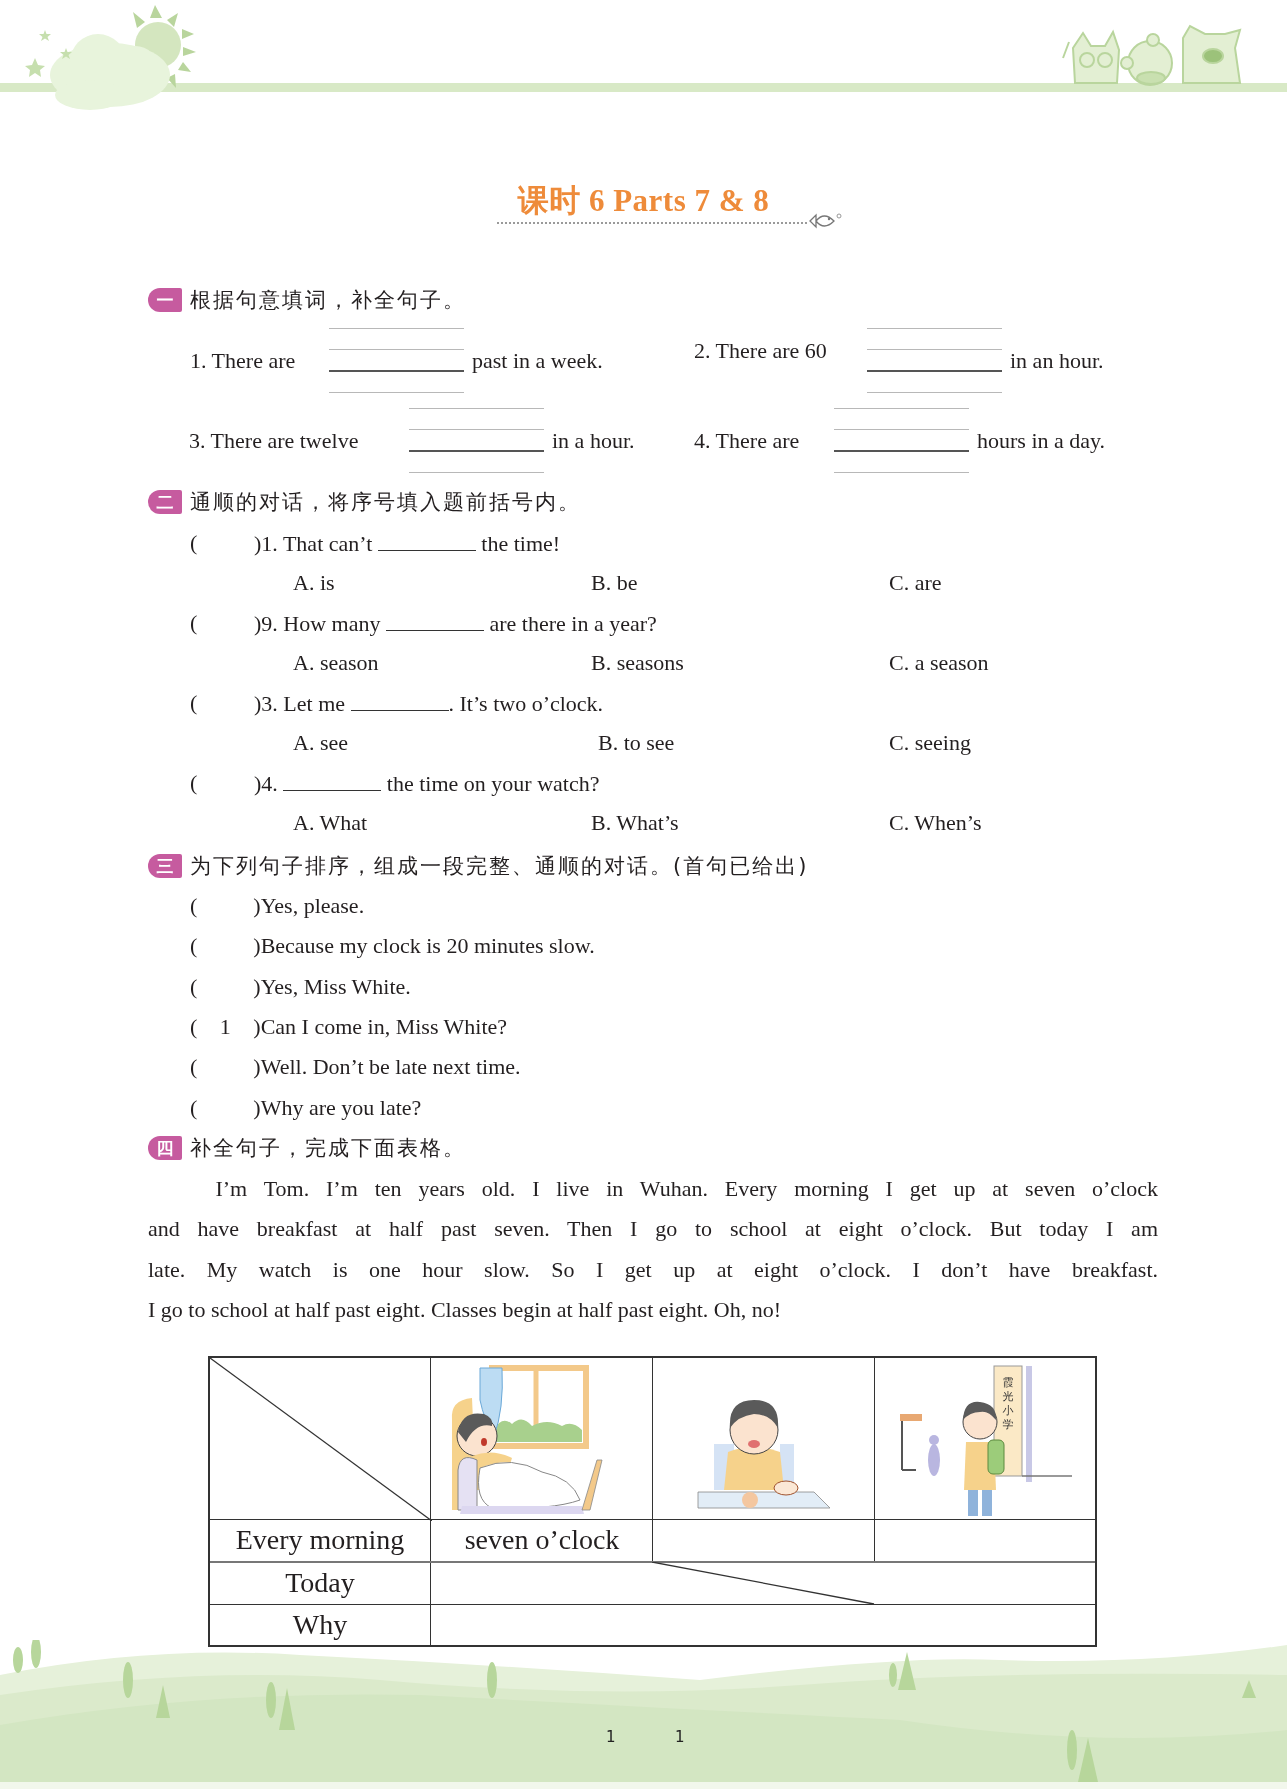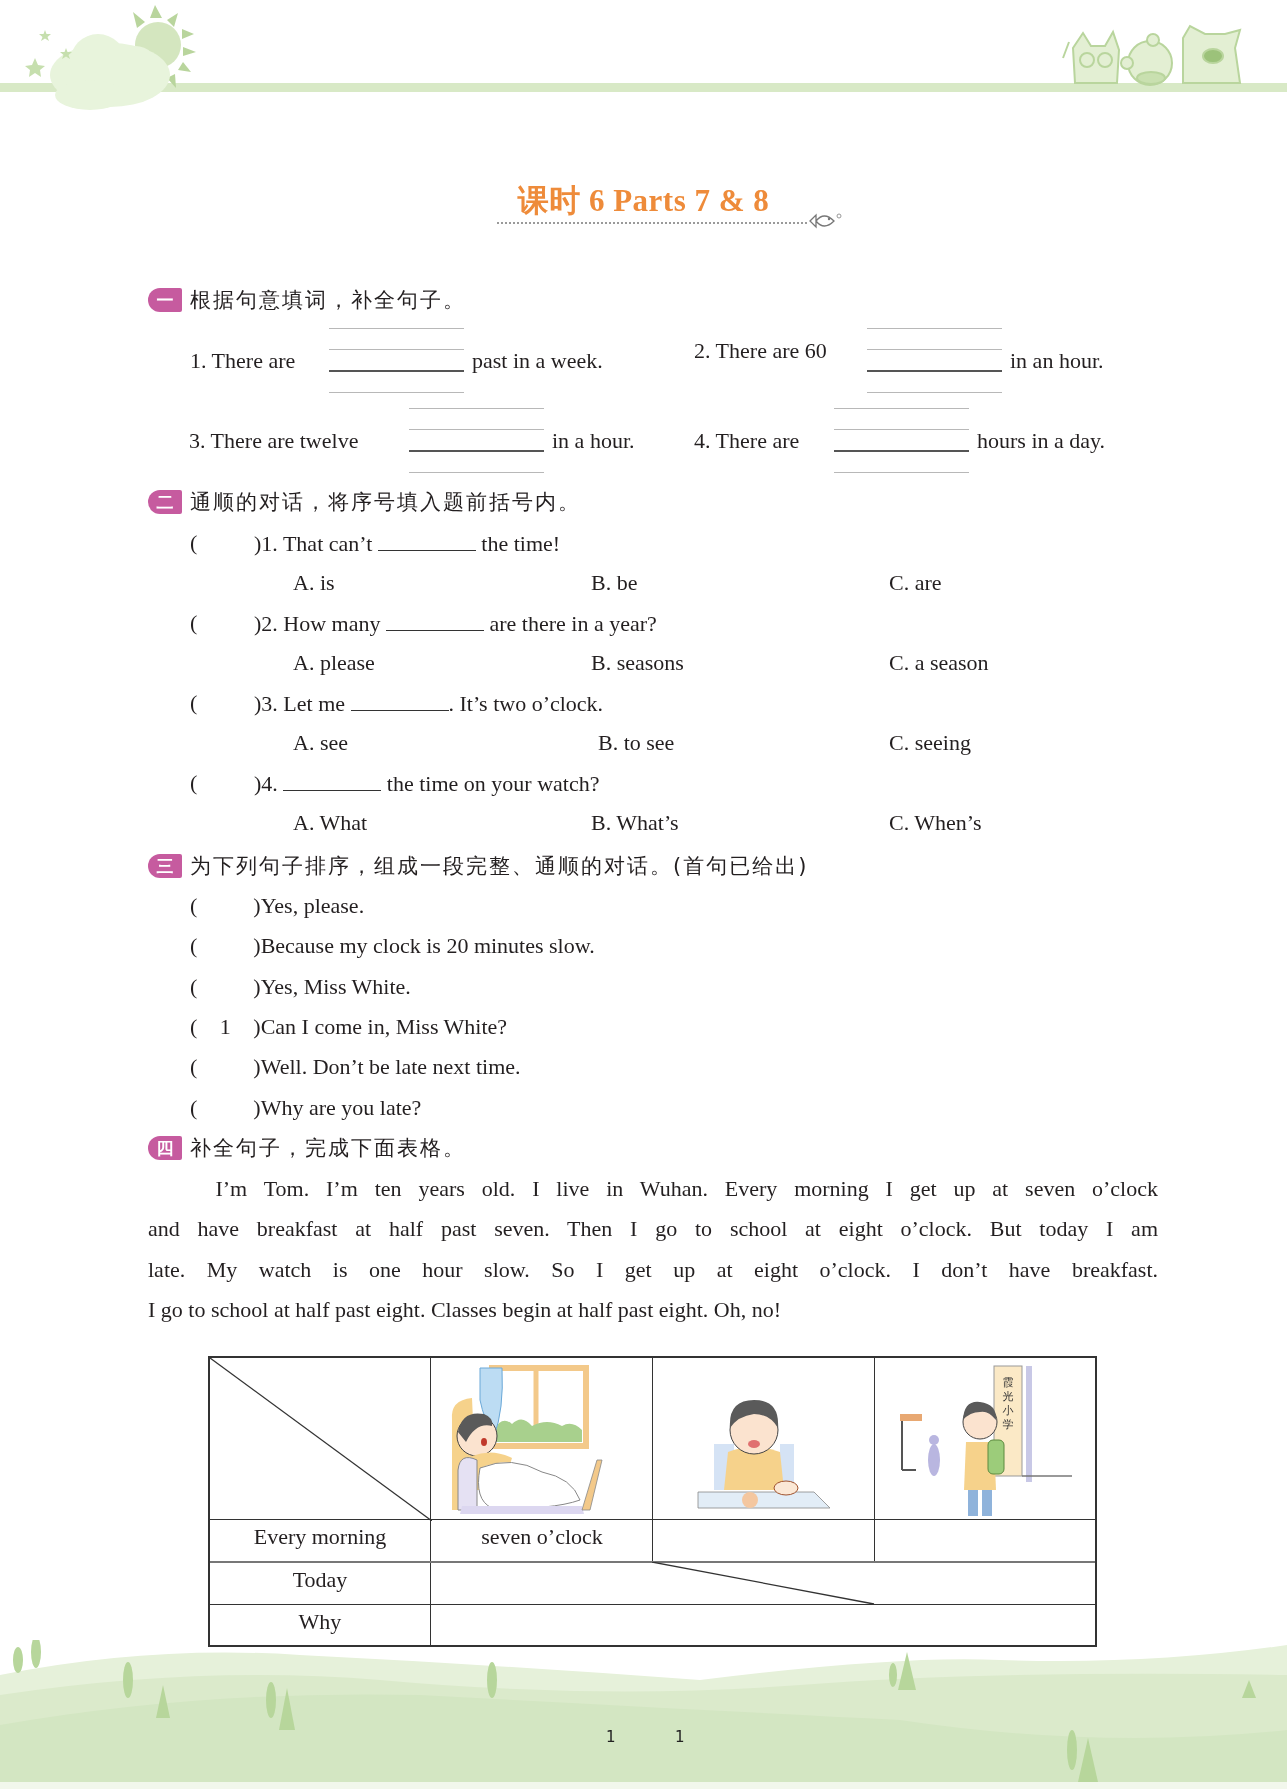--- a/index.html
+++ b/index.html
@@ -26,21 +26,21 @@
   .grid4 { position:absolute; width:135px; }
   .grid4 div { position:absolute; left:0; width:100%; height:0; border-top:1.5px solid #b8b8b8; }
   .grid4 .base { border-top:2px solid #555; }
 
   .blank { display:inline-block; border-bottom:1.5px solid #333; height:20px; vertical-align:baseline; }
 
   
   .tbl { left:208px; top:1356px; width:889px; height:291px; border:2px solid #333; box-sizing:border-box; }
   .vl { position:absolute; width:0; border-left:1.5px solid #333; }
   .hl { position:absolute; height:0; border-top:1.5px solid #333; }
-  .cell-text { position:absolute; text-align:center; font-family:"Liberation Serif","DejaVu Serif",serif; font-size:22px; }
+  .cell-text { position:absolute; text-align:center; font-family:"Liberation Serif","DejaVu Serif",serif; font-size:28px; }
 
   
   .hills { left:0; top:1640px; width:1287px; height:149px; }
   .page-num { top:1728px; font-family:"DejaVu Sans",sans-serif; font-size:15px; color:#222; }
 </style>
 </head>
 <body>
 
 <div class="abs top-band"></div>
 <svg class="abs" style="left:0;top:0" width="200" height="115">
@@ -143,22 +143,22 @@
 
 <div class="abs txt" style="left:190px;top:530px">(</div>
 <div class="abs" style="left:204px;top:528px;width:50px;height:28px"></div>
 <div class="abs txt" style="left:254px;top:530px"><span>)</span><span>1. That can’t</span> <span class="blank" style="width:98px"></span> <span>the time!</span></div>
 <div class="abs txt" style="left:293px;top:570px">A. is</div>
 <div class="abs txt" style="left:591px;top:570px">B. be</div>
 <div class="abs txt" style="left:889px;top:570px">C. are</div>
 
 <div class="abs txt" style="left:190px;top:610px">(</div>
 <div class="abs" style="left:204px;top:608px;width:50px;height:28px"></div>
-<div class="abs txt" style="left:254px;top:610px"><span>)</span><span>2. How many</span> <span class="blank" style="width:98px"></span> <span>are there in a year?</span></div>
-<div class="abs txt" style="left:293px;top:650px">A. please</div>
+<div class="abs txt" style="left:254px;top:610px"><span>)</span><span>9. How many</span> <span class="blank" style="width:98px"></span> <span>are there in a year?</span></div>
+<div class="abs txt" style="left:293px;top:650px">A. season</div>
 <div class="abs txt" style="left:591px;top:650px">B. seasons</div>
 <div class="abs txt" style="left:889px;top:650px">C. a season</div>
 
 <div class="abs txt" style="left:190px;top:690px">(</div>
 <div class="abs" style="left:204px;top:688px;width:50px;height:28px"></div>
 <div class="abs txt" style="left:254px;top:690px"><span>)</span><span>3. Let me</span> <span class="blank" style="width:98px"></span><span>. It’s two o’clock.</span></div>
 <div class="abs txt" style="left:293px;top:730px">A. see</div>
 <div class="abs txt" style="left:598px;top:730px">B. to see</div>
 <div class="abs txt" style="left:889px;top:730px">C. seeing</div>
 

